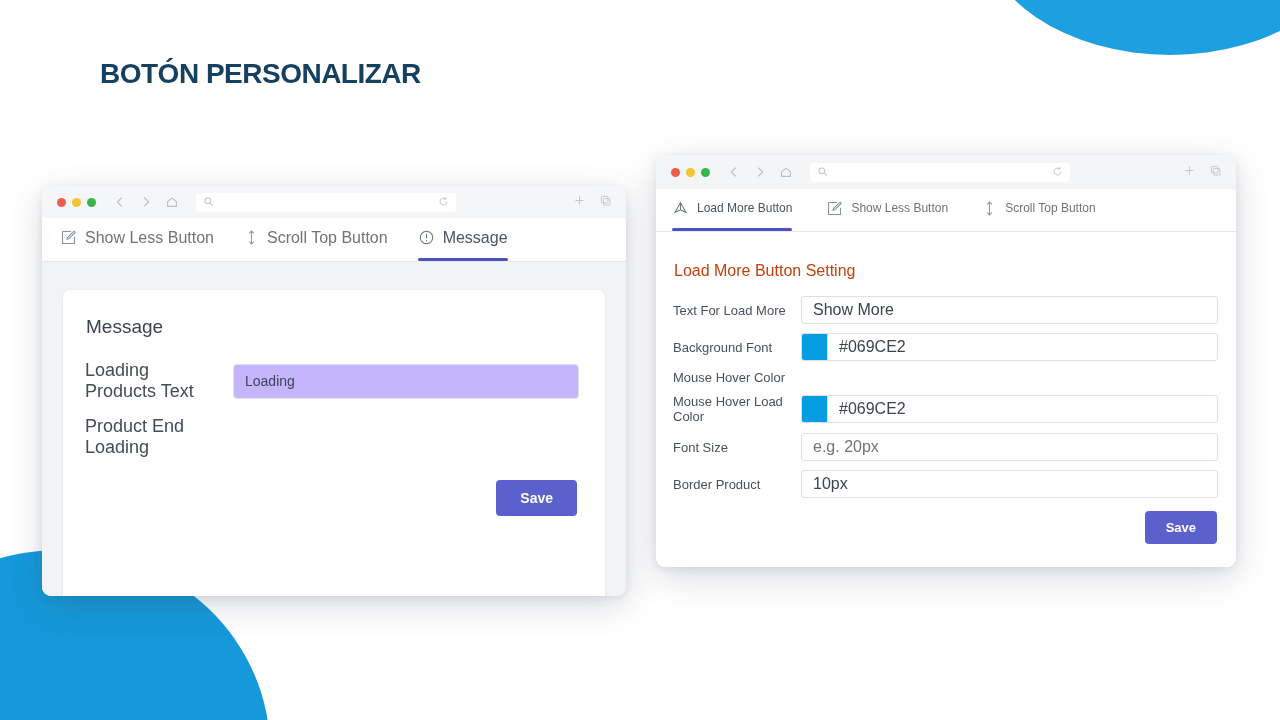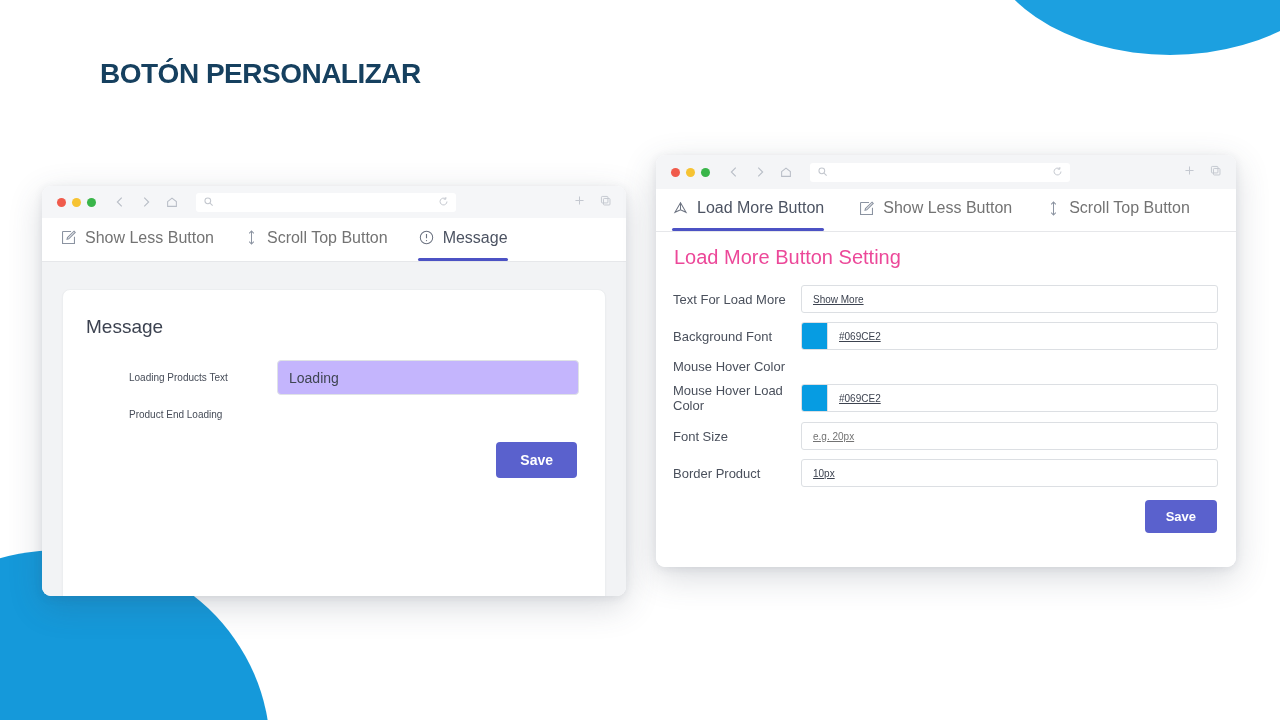--- a/index.html
+++ b/index.html
@@ -140,26 +140,25 @@
     color: #3c4250;
     margin: 0 0 22px 1px;
   }
   .lrow {
     display: flex;
     align-items: center;
     margin-bottom: 14px;
   }
   .llabel {
     width: 148px;
-    font-size: 10px;
+    font-size: 18px;
     color: #454b57;
     text-align: left;
     padding-right: 10px;
     flex-shrink: 0;
-    margin-left: 44px;
   }
   .linput {
     flex: 1;
     height: 35px;
     border: 1px solid #dfe2e6;
     border-radius: 4px;
     display: flex;
     align-items: center;
     padding: 0 11px;
     font-size: 14px;
@@ -181,30 +180,30 @@
     border-radius: 4px;
     padding: 10px 24px;
     cursor: pointer;
     font-family: "Liberation Sans", sans-serif;
   }
 
   
   #win-right { left: 656px; top: 155px; width: 580px; height: 412px; }
   #win-right .chrome-bar { background: #f4f5f7; height: 34px; }
   #win-right .tabstrip { gap: 34px; padding: 0 16px; height: 43px;}
-  #win-right .tab { font-size: 16px; }
+  #win-right .tab { font-size: 12px; }
   .right-body {
     background: #ffffff;
     padding: 14px 18px 14px 17px;
     height: 100%;
   }
   .rsetting-title {
-    font-size: 20px;
-    color: #ec4899;
-    margin: 0 0 16px 1px;
+    font-size: 16px;
+    color: #c2410c;
+    margin: 16px 0 16px 1px;
   }
   .rrow {
     display: flex;
     align-items: center;
     margin-bottom: 9px;
   }
   .rlabel {
     width: 128px;
     font-size: 13px;
     color: #4a505c;
@@ -222,24 +221,23 @@
   }
   .swatch {
     width: 26px;
     flex-shrink: 0;
     border-right: 1px solid #dcdfe3;
   }
   .rtext {
     display: flex;
     align-items: center;
     padding: 0 11px;
-    font-size: 10px;
+    font-size: 16px;
     color: #3d4350;
     flex: 1;
-    text-decoration: underline;
   }
   .rtext.ph { color: #737373; }
   .save-wrap-right {
     display: flex;
     justify-content: flex-end;
     margin-top: 13px;
     padding-right: 1px;
   }
   .btn-save-sm {
     background: #5a61cd;

